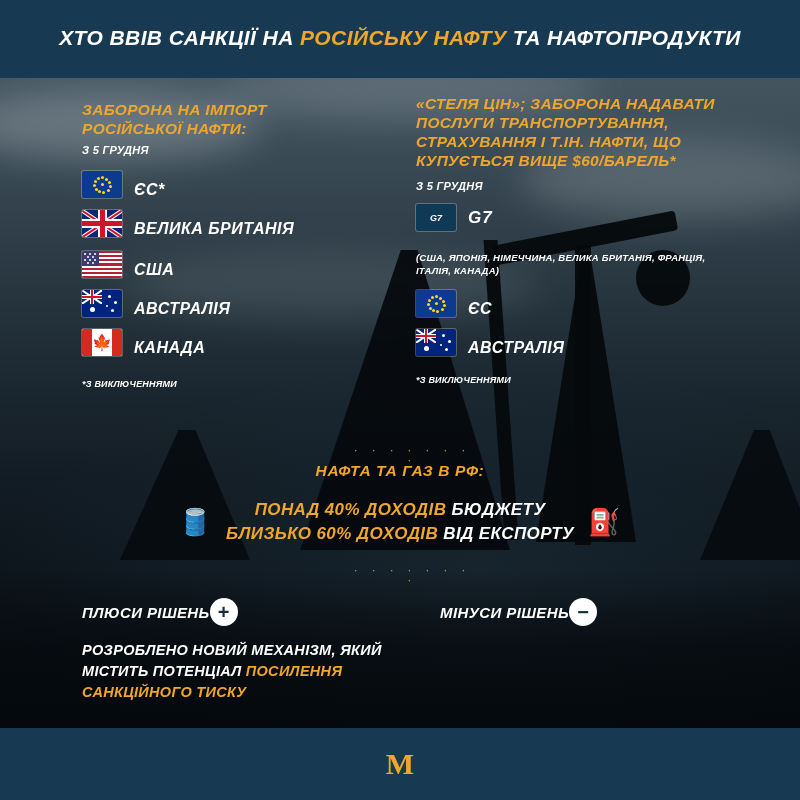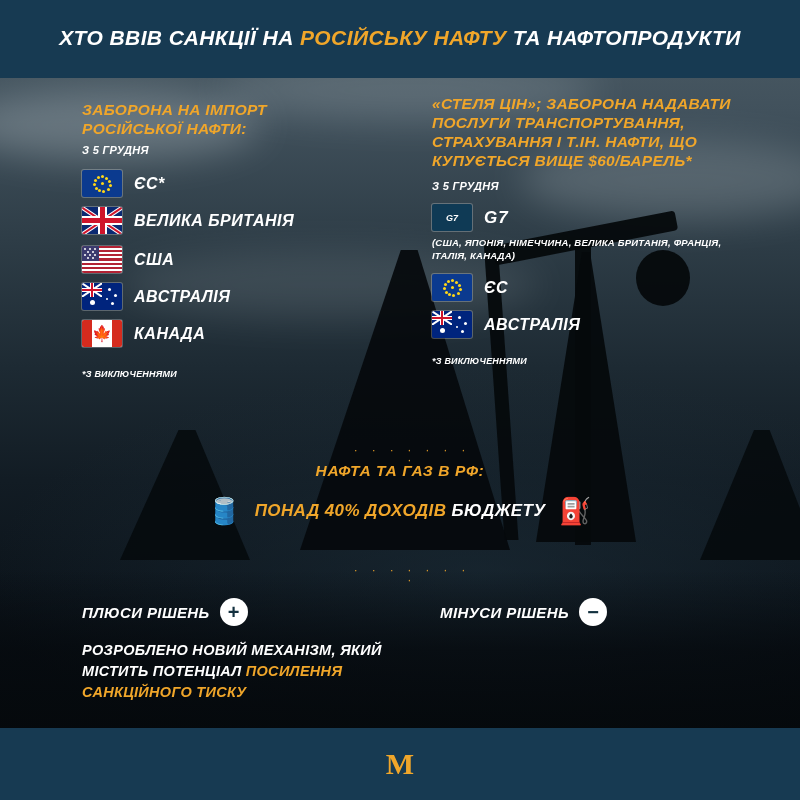--- a/index.html
+++ b/index.html
@@ -46,21 +46,21 @@
   }
   .sub{
     color:#ffffff;font-style:italic;font-weight:bold;font-size:11px;
     letter-spacing:.3px;text-transform:uppercase;margin-top:6px;
   }
   .country{
     display:flex;align-items:center;gap:12px;margin-top:10px;
   }
   .country .name{
     color:#ffffff;font-style:italic;font-weight:bold;font-size:16px;
-    letter-spacing:.5px;text-transform:uppercase;white-space:nowrap;
+    letter-spacing:.5px;text-transform:uppercase;white-space:nowrap;margin-top:11px;
   }
   .note{
     color:#ffffff;font-style:italic;font-weight:bold;font-size:9px;
     letter-spacing:.2px;text-transform:uppercase;
   }
   .note-small{
     color:#ffffff;font-style:italic;font-weight:bold;font-size:9.5px;
     line-height:13px;letter-spacing:.2px;text-transform:uppercase;
   }
 
@@ -126,21 +126,21 @@
     font-style:italic;font-weight:bold;font-size:15.5px;text-transform:uppercase;letter-spacing:.6px;
   }
   .mid-line{
     color:#ffffff;font-style:italic;font-weight:bold;font-size:17px;
     text-transform:uppercase;letter-spacing:.4px;line-height:24px;text-align:center;
   }
   .mid-line .hl{color:#f0a62a;}
 
   
   .pc-head{
-    display:flex;align-items:center;gap:10px;
+    display:flex;align-items:center;
   }
   .pc-head .t{color:#ffffff;font-style:italic;font-weight:bold;font-size:15px;
     text-transform:uppercase;letter-spacing:.4px;}
   .circ{
     width:28px;height:28px;border-radius:50%;background:#ffffff;color:#13303f;
     display:flex;align-items:center;justify-content:center;font-size:20px;font-weight:bold;
     line-height:20px;flex:none;
   }
   .pc-body{
     margin-top:14px;color:#ffffff;font-style:italic;font-weight:bold;font-size:14.5px;
@@ -275,29 +275,29 @@
         <span class="ca-bar ca-l"></span>
           <span class="ca-bar ca-r"></span>
         <span class="ca-leaf">🍁</span>
       </div>
       <div class="name">Канада</div>
     </div>
 
     <div class="note" style="margin-top:22px;">*з виключеннями</div>
   </div>
 
-  <div class="col" style="left:432px;top:94px;width:320px;">
+  <div class="col" style="left:416px;top:94px;width:320px;">
     <div class="hdg" style="width:300px;">«Стеля цін»; заборона надавати послуги транспортування, страхування і т.ін. нафти, що купується вище $60/барель*</div>
     <div class="sub" style="margin-top:10px;">з 5 грудня</div>
 
     <div class="g7" style="margin-top:12px;">
       <div class="g7-badge">G7</div>
       <div class="g7-label">G7</div>
     </div>
-    <div class="note-small" style="margin-top:5px;width:290px;">(США, Японія, Німеччина, Велика Британія, Франція, Італія, Канада)</div>
+    <div class="note-small" style="margin-top:20px;width:290px;">(США, Японія, Німеччина, Велика Британія, Франція, Італія, Канада)</div>
 
     <div class="country" style="margin-top:12px;">
       <div class="flag flag-eu">
         <div class="stars">
           <span class="star" style="left:18.5px;top:5px"></span>
           <span class="star" style="left:23px;top:6.5px"></span>
           <span class="star" style="left:26px;top:10px"></span>
           <span class="star" style="left:27px;top:14px"></span>
           <span class="star" style="left:24.5px;top:17.5px"></span>
           <span class="star" style="left:20px;top:19.5px"></span>
@@ -335,20 +335,21 @@
   </div>
 
   <div class="divider-dots" style="left:352px;top:445px;width:120px;text-align:center;">· · · · · · · ·</div>
 
   <div class="mid-title" style="top:462px;">Нафта та газ в рф:</div>
 
   <div style="position:absolute;left:170px;top:498px;width:460px;display:flex;align-items:center;justify-content:center;gap:14px;">
     <span class="emoji">🛢️</span>
     <div>
       <div class="mid-line"><span class="hl">Понад 40% доходів</span><span> бюджету</span></div>
+      <div class="mid-line"><span class="hl">Близько 60% доходів</span><span> від експорту</span></div>
     </div>
     <span class="emoji">⛽</span>
   </div>
 
   <div class="divider-dots" style="left:352px;top:565px;width:120px;text-align:center;">· · · · · · · ·</div>
 
   <div class="col" style="left:82px;top:598px;width:320px;">
     <div class="pc-head">
       <span class="t">Плюси рішень</span>
       <span class="circ">+</span>

